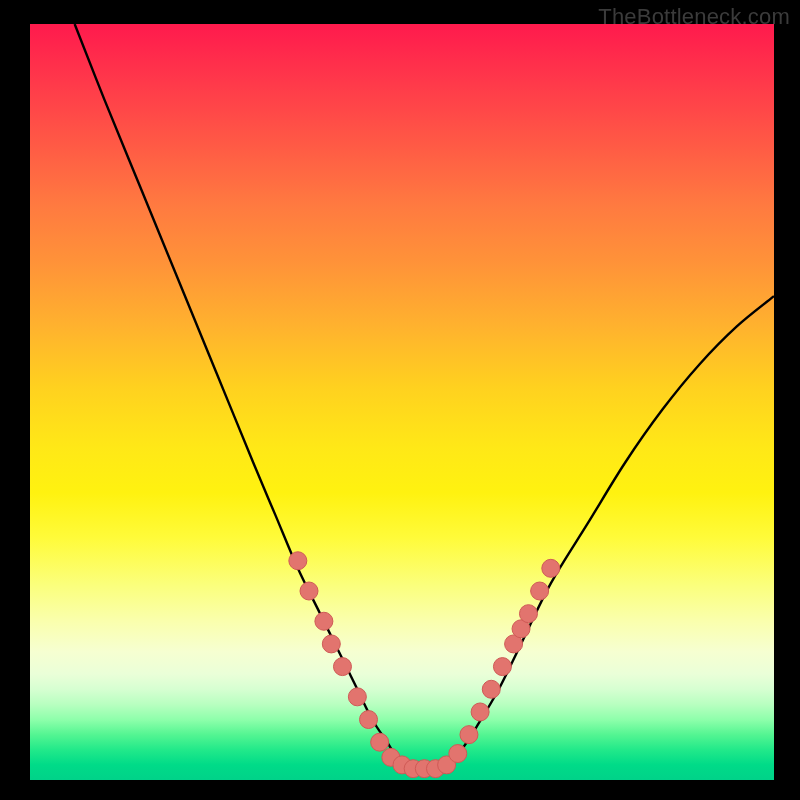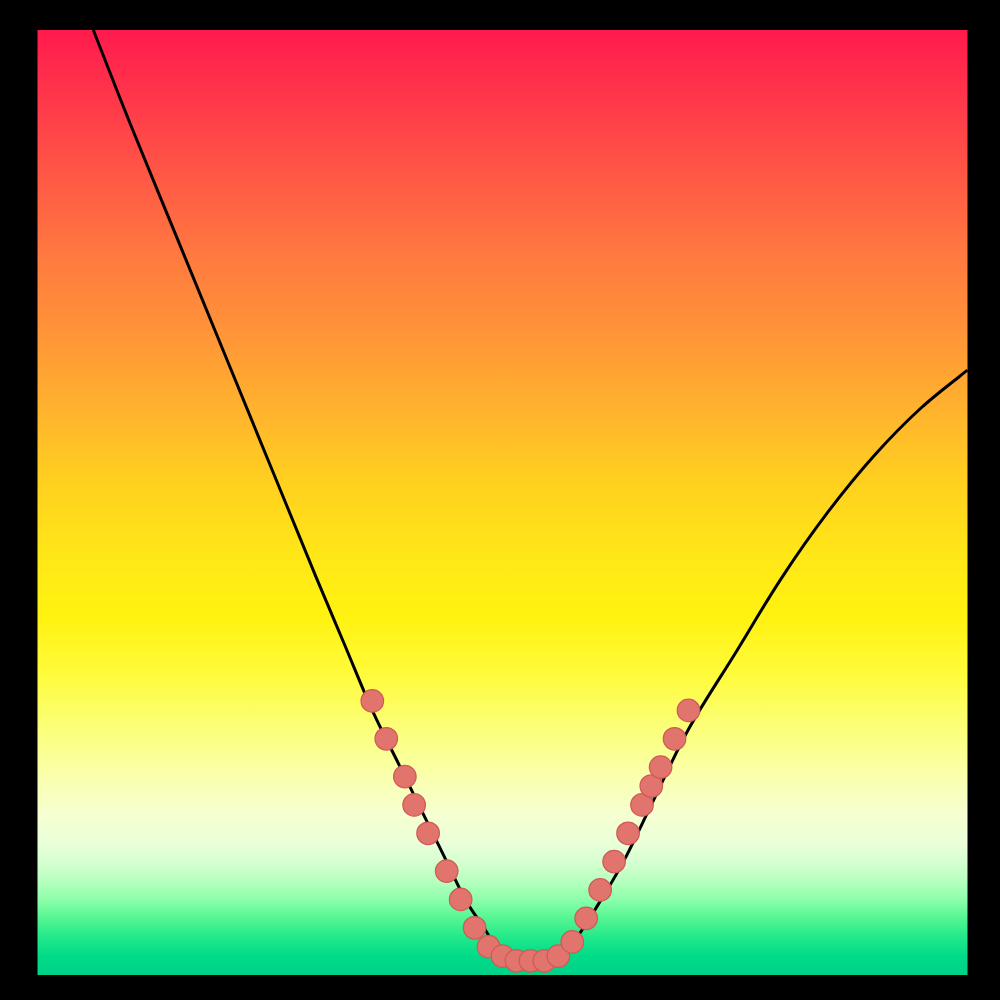--- a/index.html
+++ b/index.html
@@ -99,13 +99,14 @@
           <circle cx="461.28" cy="665.28" r="9" fill="#e2746e" stroke="#cf5a56" stroke-width="1"></circle>
           <circle cx="472.44" cy="642.60" r="9" fill="#e2746e" stroke="#cf5a56" stroke-width="1"></circle>
           <circle cx="483.60" cy="619.92" r="9" fill="#e2746e" stroke="#cf5a56" stroke-width="1"></circle>
           <circle cx="491.04" cy="604.80" r="9" fill="#e2746e" stroke="#cf5a56" stroke-width="1"></circle>
           <circle cx="498.48" cy="589.68" r="9" fill="#e2746e" stroke="#cf5a56" stroke-width="1"></circle>
           <circle cx="509.64" cy="567.00" r="9" fill="#e2746e" stroke="#cf5a56" stroke-width="1"></circle>
           <circle cx="520.80" cy="544.32" r="9" fill="#e2746e" stroke="#cf5a56" stroke-width="1"></circle>
         </g>
     </svg>
   </div>
+  <div class="watermark">TheBottleneck.com</div>
 </div>
 
 </body></html>

